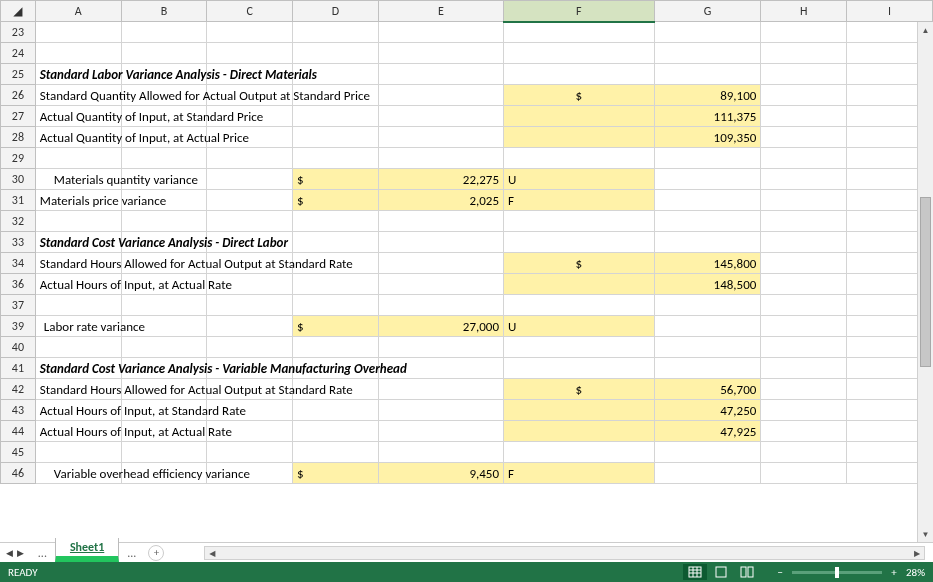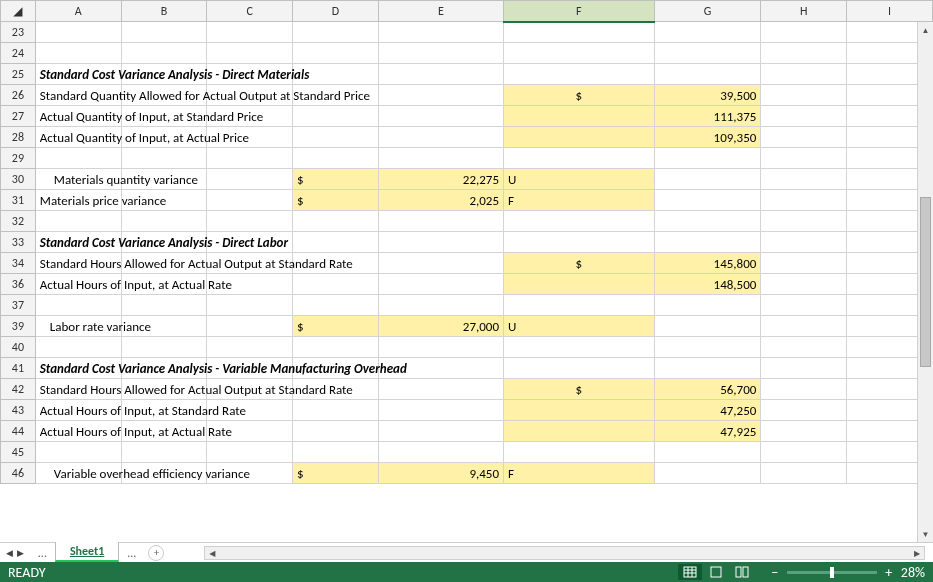--- a/index.html
+++ b/index.html
@@ -125,21 +125,21 @@
     align-items: flex-end;
     height: 100%;
   }
   .sheet-bar .tab {
     padding: 2px 14px;
     border: 1px solid #bbb;
     border-top: none;
     background: #fff;
     font-weight: bold;
     color: #217346;
-    border-bottom: 2px solid #22c55e;
+    border-bottom: 6px solid #22c55e;
     text-decoration: underline;
   }
   .sheet-bar .dots { padding: 0 8px; color: #666; }
   .sheet-bar .add {
     width: 16px; height: 16px;
     border: 1px solid #ccc;
     border-radius: 50%;
     display: flex; align-items: center; justify-content: center;
     font-size: 11px; color: #666;
     margin-left: 4px;
@@ -164,21 +164,21 @@
 
   
   .status-bar {
     position: absolute;
     left: 0; right: 0; bottom: 0;
     height: 20px;
     background: #217346;
     color: #fff;
     display: flex;
     align-items: center;
-    font-size: 14px;
+    font-size: 11px;
     padding: 0 8px;
   }
   .status-bar .spacer { flex: 1; }
   .status-bar .view-btn {
     width: 24px;
     height: 16px;
     display: inline-flex;
     align-items: center;
     justify-content: center;
     margin: 0 1px;
@@ -264,40 +264,40 @@
           <td></td>
           <td></td>
           <td></td>
           <td></td>
           <td></td>
           <td></td>
         </tr>
 
   <tr>
           <th class="rowhdr">25</th>
-    <td class="section-title">Standard Cost Variance Analysis - Direct Materials</td>
+    <td class="section-title">Standard Labor Variance Analysis - Direct Materials</td>
     <td></td>
           <td></td>
           <td></td>
           <td></td>
           <td></td>
           <td></td>
           <td></td>
           <td></td>
         </tr>
 
   <tr>
           <th class="rowhdr">26</th>
     <td>Standard Quantity Allowed for Actual Output at Standard Price</td>
     <td></td>
           <td></td>
           <td></td>
           <td></td>
     <td class="hl num-center">$</td>
-    <td class="hl num-right">39,500</td>
+    <td class="hl num-right">89,100</td>
     <td></td>
           <td></td>
         </tr>
 
   <tr>
           <th class="rowhdr">27</th>
     <td>Actual Quantity of Input, at Standard Price</td>
     <td></td>
           <td></td>
           <td></td>
@@ -422,21 +422,21 @@
           <td></td>
           <td></td>
           <td></td>
           <td></td>
           <td></td>
         </tr>
 
 
   <tr>
           <th class="rowhdr">39</th>
-    <td style="padding-left:14px">Labor rate variance</td>
+    <td style="padding-left:8px">Labor rate variance</td>
     <td></td>
           <td></td>
     <td class="hl">$</td>
     <td class="hl num-right">27,000</td>
     <td class="hl">U</td>
     <td></td>
           <td></td>
           <td></td>
         </tr>
 

